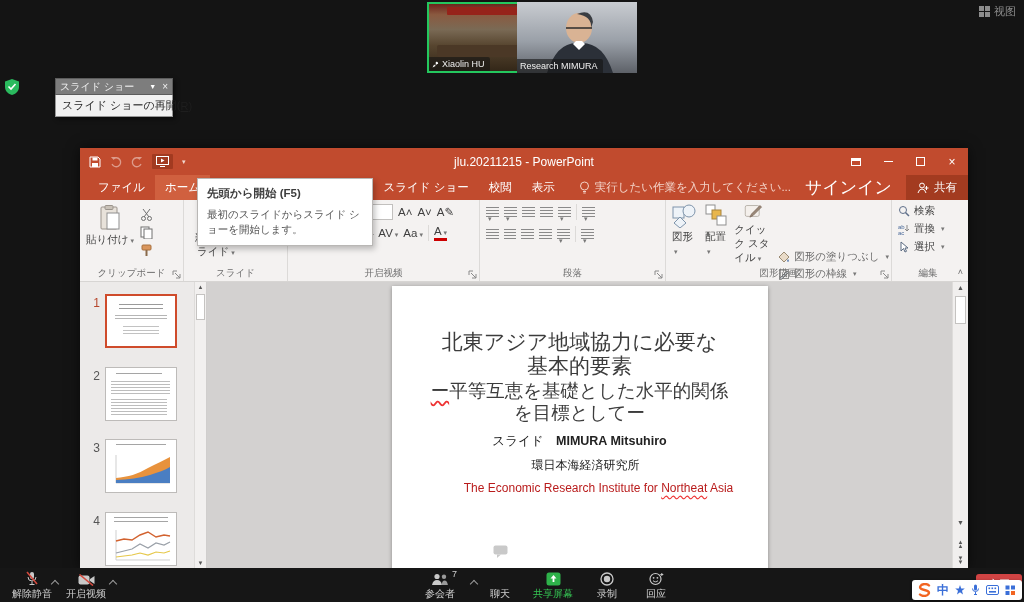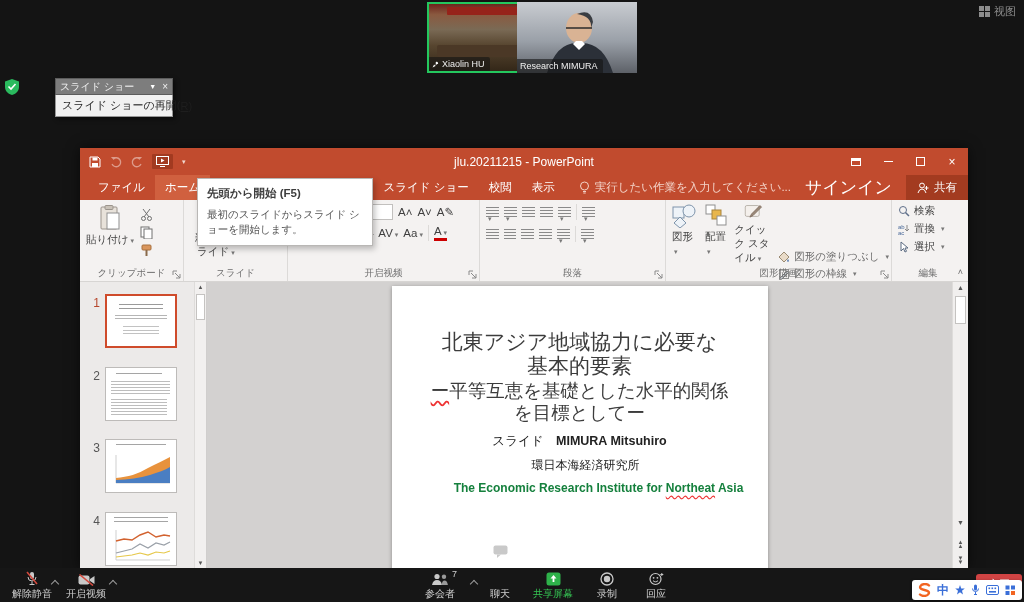--- a/index.html
+++ b/index.html
@@ -123,21 +123,21 @@
 
   .slide-area { position:relative; flex:1; background:#d3d1d0; overflow:hidden; }
   .slide { position:absolute; left:50%; transform:translateX(-50%); top:4px; width:376px; height:300px;
     background:#fff; box-shadow:0 1px 4px rgba(0,0,0,.35); text-align:center; padding-top:44px; }
   .sl-title { font-size:21px; color:#3c3c3c; line-height:1.14; font-family:"Liberation Sans","DejaVu Sans",sans-serif; }
   .sl-sub { font-size:18.5px; color:#3c3c3c; line-height:1.18; margin-top:2px; }
   .wavy { text-decoration:underline; text-decoration-style:wavy; text-decoration-color:#e33; text-underline-offset:3px; }
   .sl-author { margin-top:9px; font-size:12.5px; color:#222; }
   .sl-author b { font-weight:bold; }
   .sl-aff { margin-top:7px; font-size:12px; color:#222;padding-left:12px; }
-  .sl-en { margin-top:7px; font-size:12px; font-weight:bold; color:#15803d;margin-left:38px; }
+  .sl-en { margin-top:7px; font-size:12px; font-weight:normal; color:#b91c1c;margin-left:38px; }
 
   .v-scroll { position:relative; width:16px; background:#f1efee; border-left:1px solid #dedcda; }
   .vs-up { position:absolute; top:2px; left:0; right:0; text-align:center; font-size:7px; color:#555; }
   .vs-thumb { position:absolute; top:14px; left:2px; width:11px; height:28px; background:#fff; border:1px solid #c5c3c1; }
   .vs-down { position:absolute; bottom:42px; left:0; right:0; text-align:center; font-size:7px; color:#555; }
   .vs-dbl { position:absolute; left:0; right:0; text-align:center; font-size:6px; line-height:4px; color:#555; }
 
   
   .zoom-bar { position:absolute; left:0; bottom:0; width:1024px; height:34px; background:#161616; z-index:30; }
   .tb { position:absolute; bottom:1px; transform:translateX(-50%); display:flex; flex-direction:column;

